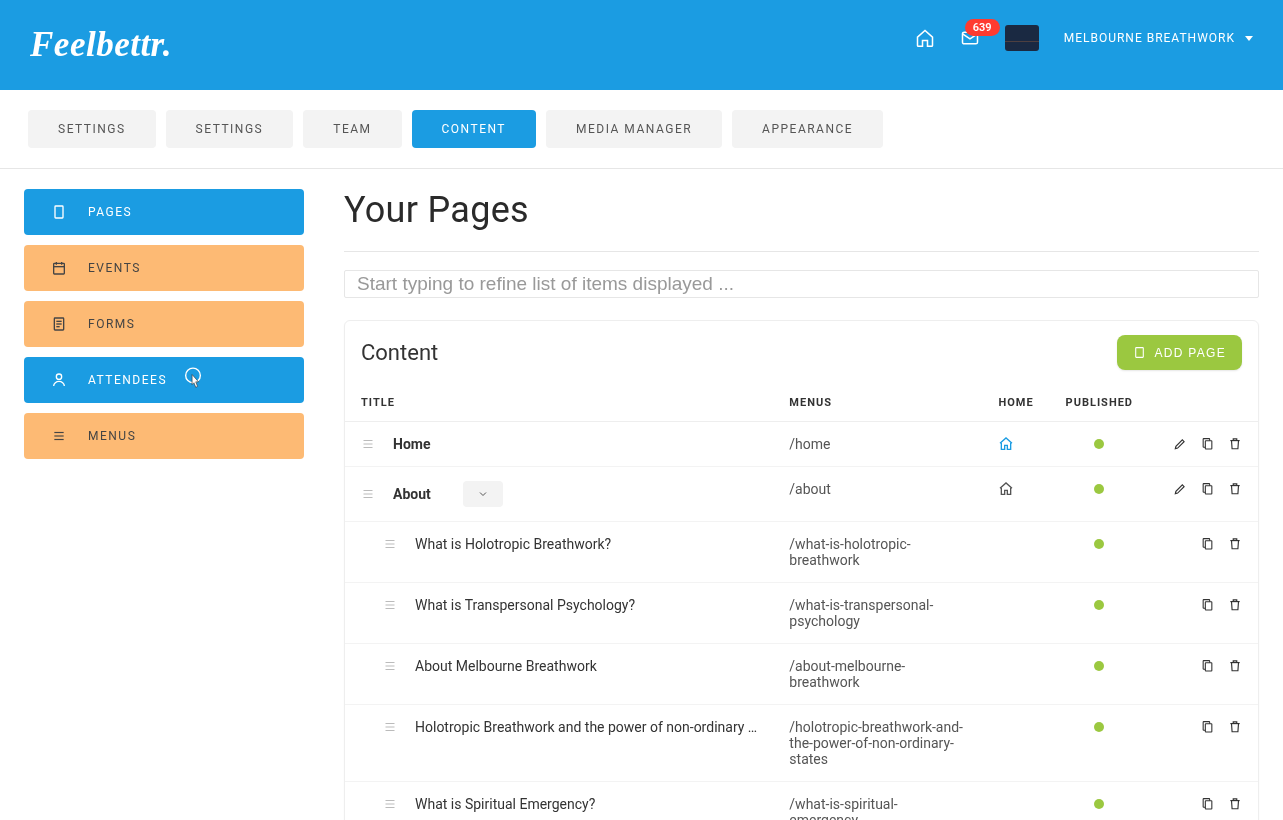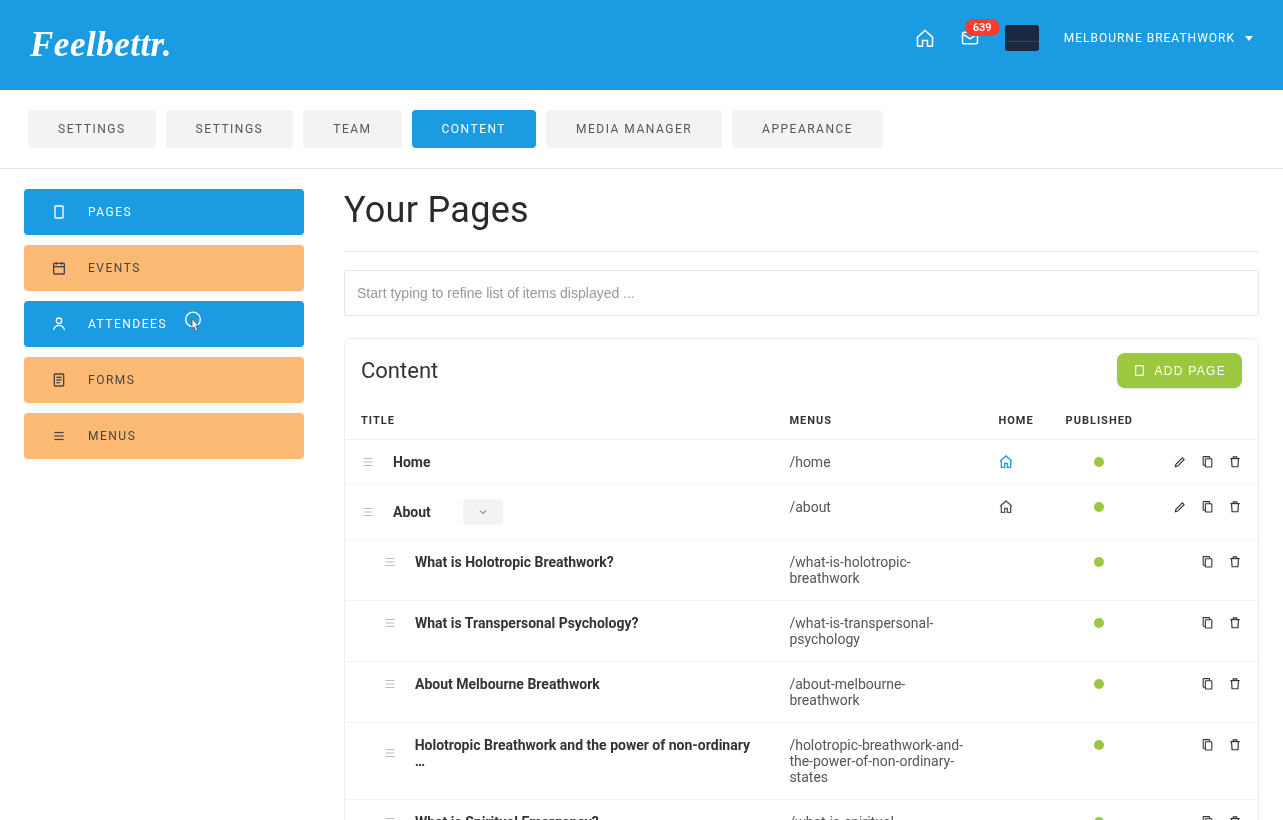--- a/index.html
+++ b/index.html
@@ -19,33 +19,33 @@
 .sidebar{width:280px;flex-shrink:0}
 .side-item{display:flex;align-items:center;gap:20px;padding:14px 26px;margin-bottom:10px;border-radius:4px;font-size:12px;letter-spacing:1.5px;color:#444;cursor:pointer}
 .side-item.active{background:#1b9ce2;color:#fff}
 .side-item.inactive{background:#fdba74}
 .side-icon{width:18px;height:18px;display:inline-flex;align-items:center;justify-content:center}
 .side-item.attendees-row{position:relative}
 .cursor-pointer-icon{position:absolute;right:100px;top:50%;transform:translate(0,-50%);}
 .main{flex:1;min-width:0}
 h1{font-size:36px;font-weight:400;color:#2a2a2a;margin-bottom:20px;letter-spacing:0.3px}
 .divider{border:none;border-top:1px solid #e6e6e6;margin-bottom:18px}
-.search-box{width:100%;padding:14px 12px;border:1px solid #e6e6e6;border-radius:2px;font-size:14px;color:#888;margin-bottom:22px}
+.search-box{width:100%;padding:2px 12px;border:1px solid #e6e6e6;border-radius:2px;font-size:19px;color:#888;margin-bottom:22px}
 .search-box::placeholder{color:#999}
 .content-panel{border:1px solid #eee;border-radius:6px;box-shadow:0 1px 2px rgba(0,0,0,0.04)}
 .content-head{display:flex;justify-content:space-between;align-items:center;padding:14px 16px}
 .content-head h2{font-size:22px;font-weight:400;color:#333}
 .add-btn{background:#9bc840;color:#fff;border:none;border-radius:8px;padding:10px 16px;font-size:12px;letter-spacing:1.3px;display:flex;align-items:center;gap:8px;cursor:pointer;box-shadow:0 1px 2px rgba(0,0,0,0.1)}
 table{width:100%;border-collapse:collapse}
 th{text-align:left;font-size:11px;letter-spacing:1px;font-weight:700;color:#333;padding:12px 16px;border-bottom:1px solid #eee}
 td{padding:14px 16px;font-size:14px;color:#333;vertical-align:top;border-bottom:1px solid #f3f3f3}
 tr.top-row td{border-top:1px solid #eee}
 .drag-handle{color:#bbb;cursor:grab;display:inline-block;width:18px}
 .row-title{font-weight:700}
-.row-title.normal{font-weight:700}
+.row-title.normal{font-weight:400}
 .alias{color:#555}
 .dot{width:10px;height:10px;border-radius:50%;background:#9bc840;display:inline-block}
 .action-icons{display:flex;gap:14px;align-items:center;justify-content:flex-end}
 .action-icons .ic{cursor:pointer;color:#333}
 .home-ic{color:#1b9ce2}
 .home-ic.gray{color:#555}
 .col-title{width:460px}
 .col-alias{width:220px}
 .col-home{width:60px;text-align:center}
 .col-pub{width:90px;text-align:center}
@@ -106,45 +106,45 @@
         <span class="side-icon">
           <svg width="16" height="16" viewBox="0 0 24 24" fill="none" stroke="currentColor" stroke-width="2">
             <rect x="4" y="5" width="16" height="16" rx="1"></rect>
             <line x1="4" y1="10" x2="20" y2="10"></line>
             <line x1="8" y1="3" x2="8" y2="7"></line>
             <line x1="16" y1="3" x2="16" y2="7"></line>
           </svg>
         </span>
         <span>EVENTS</span>
       </div>
-      <div class="side-item active attendees-row">
-        <span class="side-icon">
-          <svg width="16" height="18" viewBox="0 0 24 24" fill="none" stroke="currentColor" stroke-width="2">
-            <circle cx="12" cy="7" r="4"></circle>
-            <path d="M4 21c0-4 4-7 8-7s8 3 8 7"></path>
-          </svg>
-        </span>
-        <span>ATTENDEES</span>
-        <span class="cursor-pointer-icon">
-          <svg width="22" height="26" viewBox="0 0 24 28">
-            <circle cx="12" cy="9" r="8" fill="none" stroke="#fff" stroke-width="1.5"></circle>
-            <path d="M11 8 L11 19 L13 17 L15 22 L17 21 L15 16 L18 16 Z" fill="#fff" stroke="#333" stroke-width="0.7"></path>
-          </svg>
-        </span>
-      </div>
       <div class="side-item inactive">
         <span class="side-icon">
           <svg width="16" height="18" viewBox="0 0 24 24" fill="none" stroke="currentColor" stroke-width="2">
             <rect x="5" y="3" width="14" height="18" rx="1"></rect>
             <line x1="8" y1="8" x2="16" y2="8"></line>
             <line x1="8" y1="12" x2="16" y2="12"></line>
             <line x1="8" y1="16" x2="13" y2="16"></line>
           </svg>
         </span>
         <span>FORMS</span>
+      </div>
+      <div class="side-item active attendees-row">
+        <span class="side-icon">
+          <svg width="16" height="18" viewBox="0 0 24 24" fill="none" stroke="currentColor" stroke-width="2">
+            <circle cx="12" cy="7" r="4"></circle>
+            <path d="M4 21c0-4 4-7 8-7s8 3 8 7"></path>
+          </svg>
+        </span>
+        <span>ATTENDEES</span>
+        <span class="cursor-pointer-icon">
+          <svg width="22" height="26" viewBox="0 0 24 28">
+            <circle cx="12" cy="9" r="8" fill="none" stroke="#fff" stroke-width="1.5"></circle>
+            <path d="M11 8 L11 19 L13 17 L15 22 L17 21 L15 16 L18 16 Z" fill="#fff" stroke="#333" stroke-width="0.7"></path>
+          </svg>
+        </span>
       </div>
       <div class="side-item inactive">
         <span class="side-icon">
           <svg width="16" height="14" viewBox="0 0 24 24" fill="none" stroke="currentColor" stroke-width="2">
             <line x1="4" y1="6" x2="20" y2="6"></line>
             <line x1="4" y1="12" x2="20" y2="12"></line>
             <line x1="4" y1="18" x2="20" y2="18"></line>
           </svg>
         </span>
         <span>MENUS</span>

